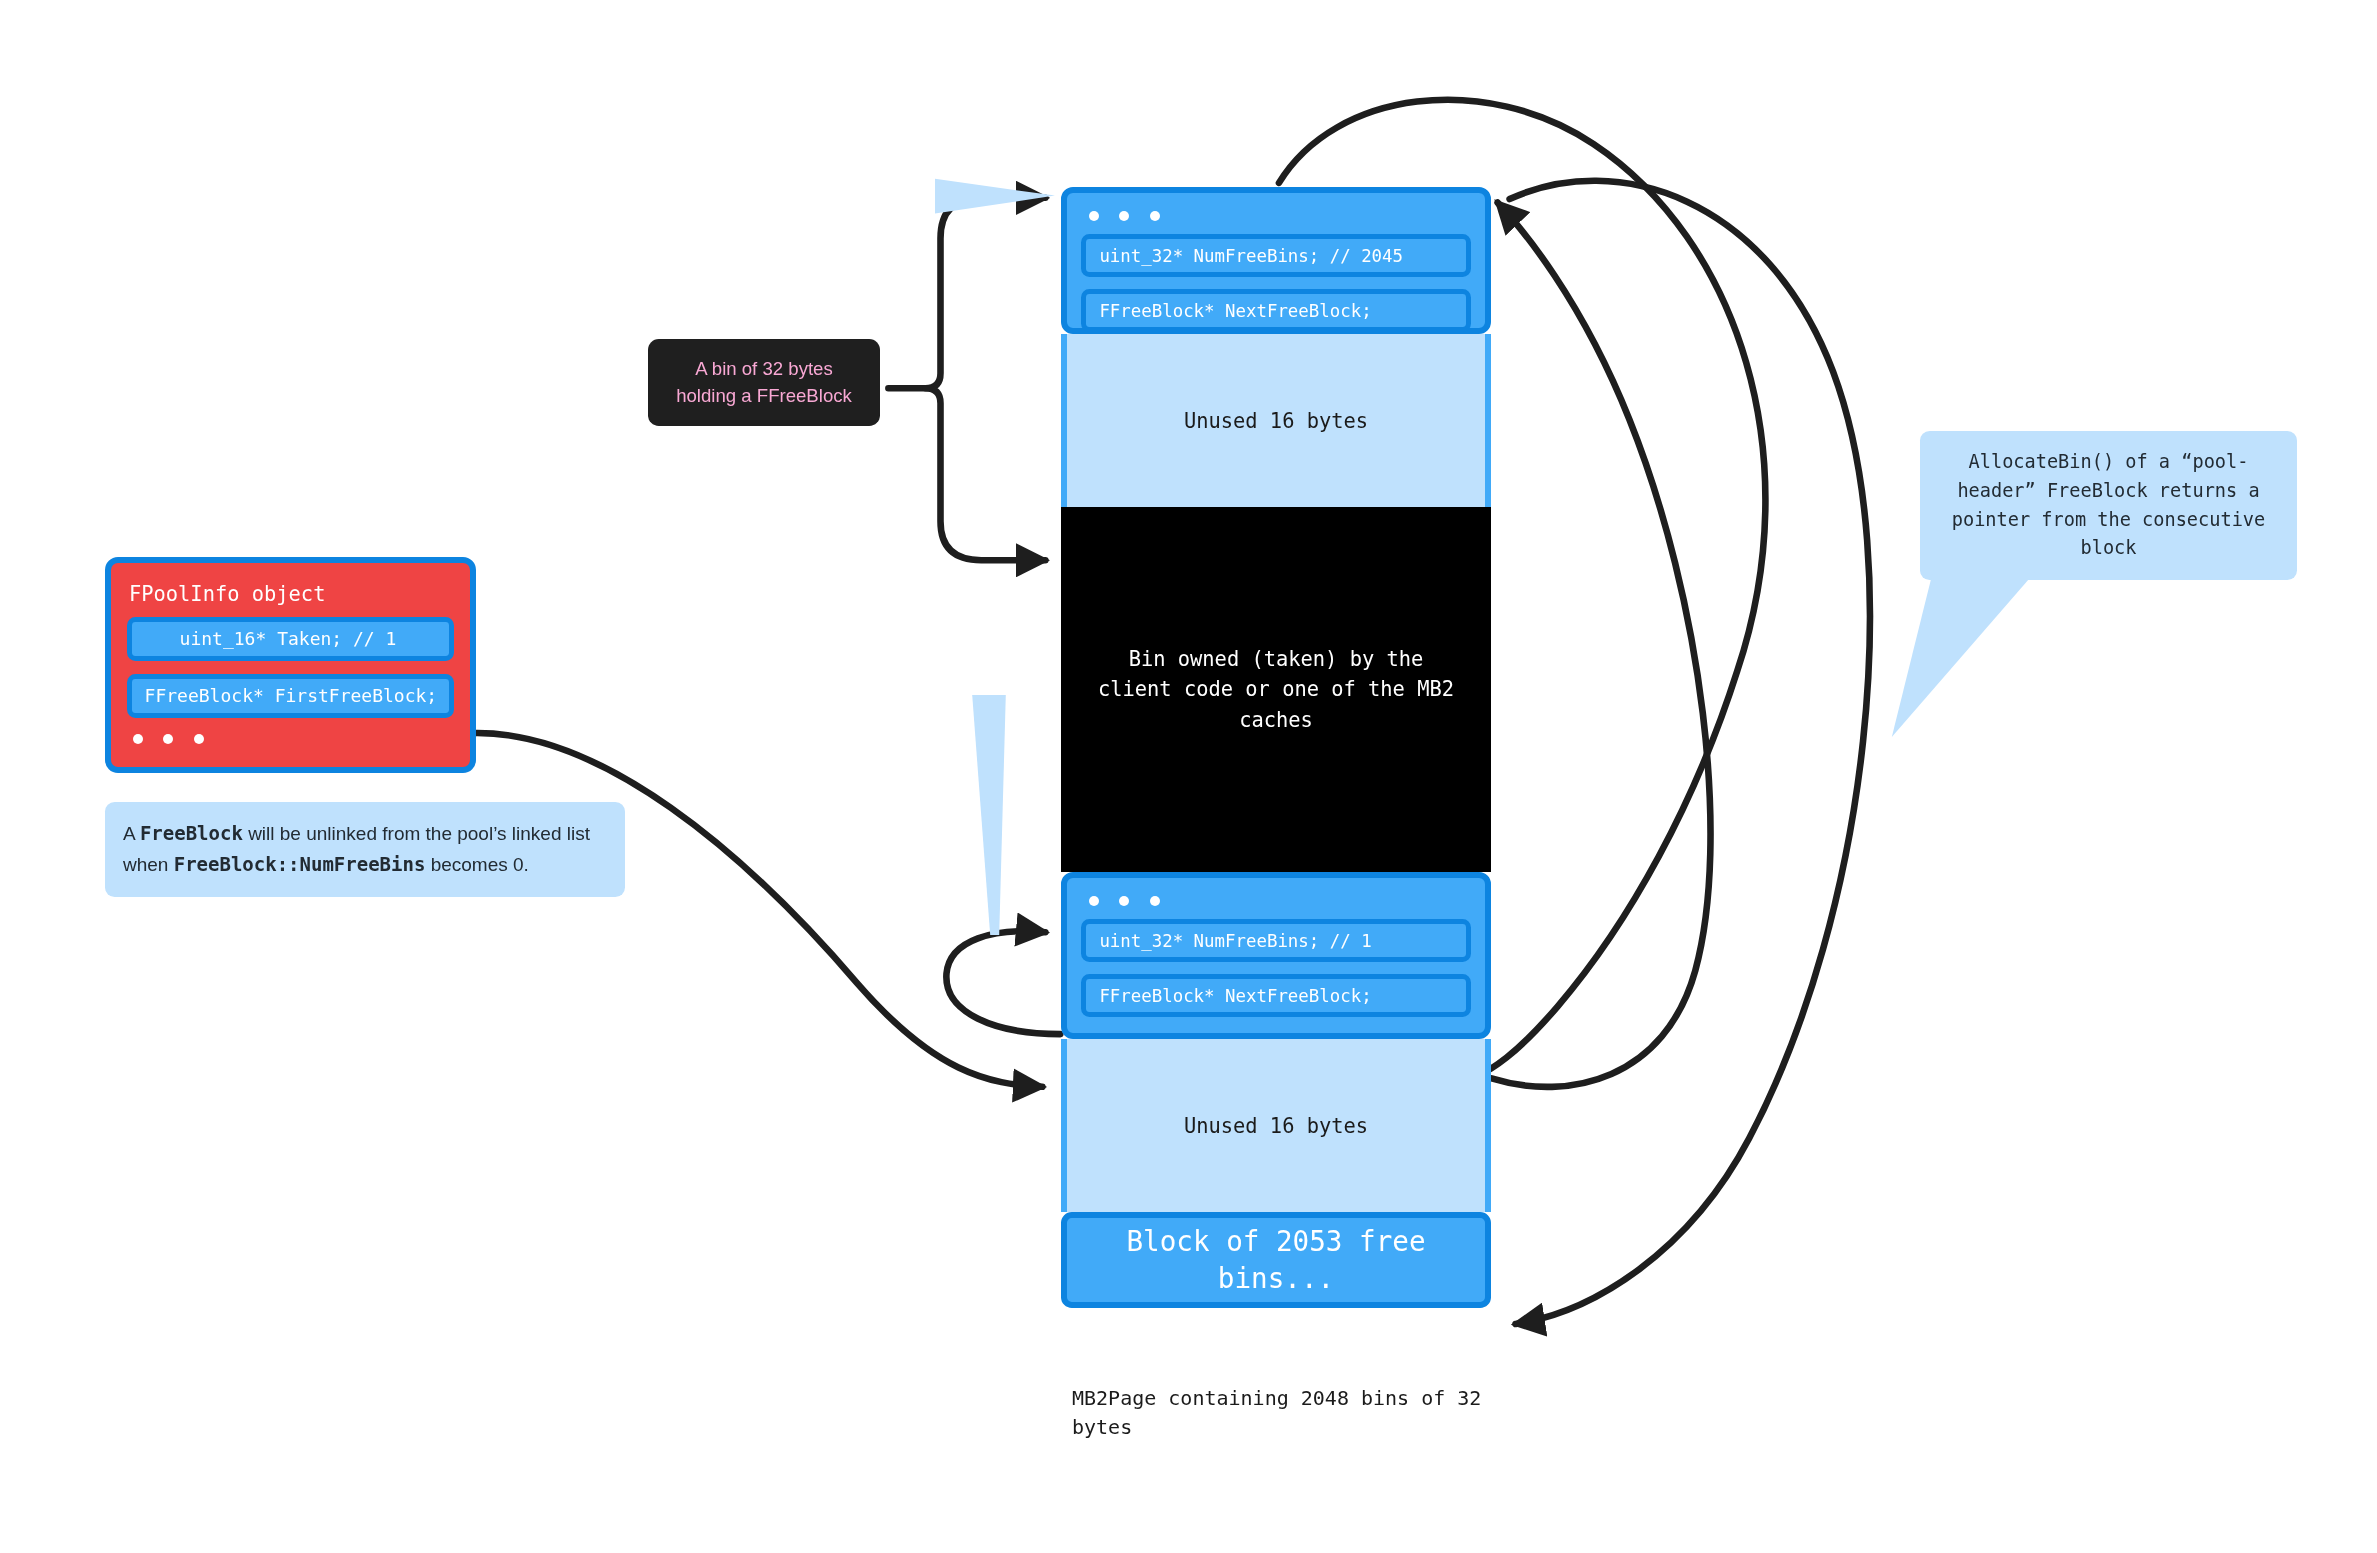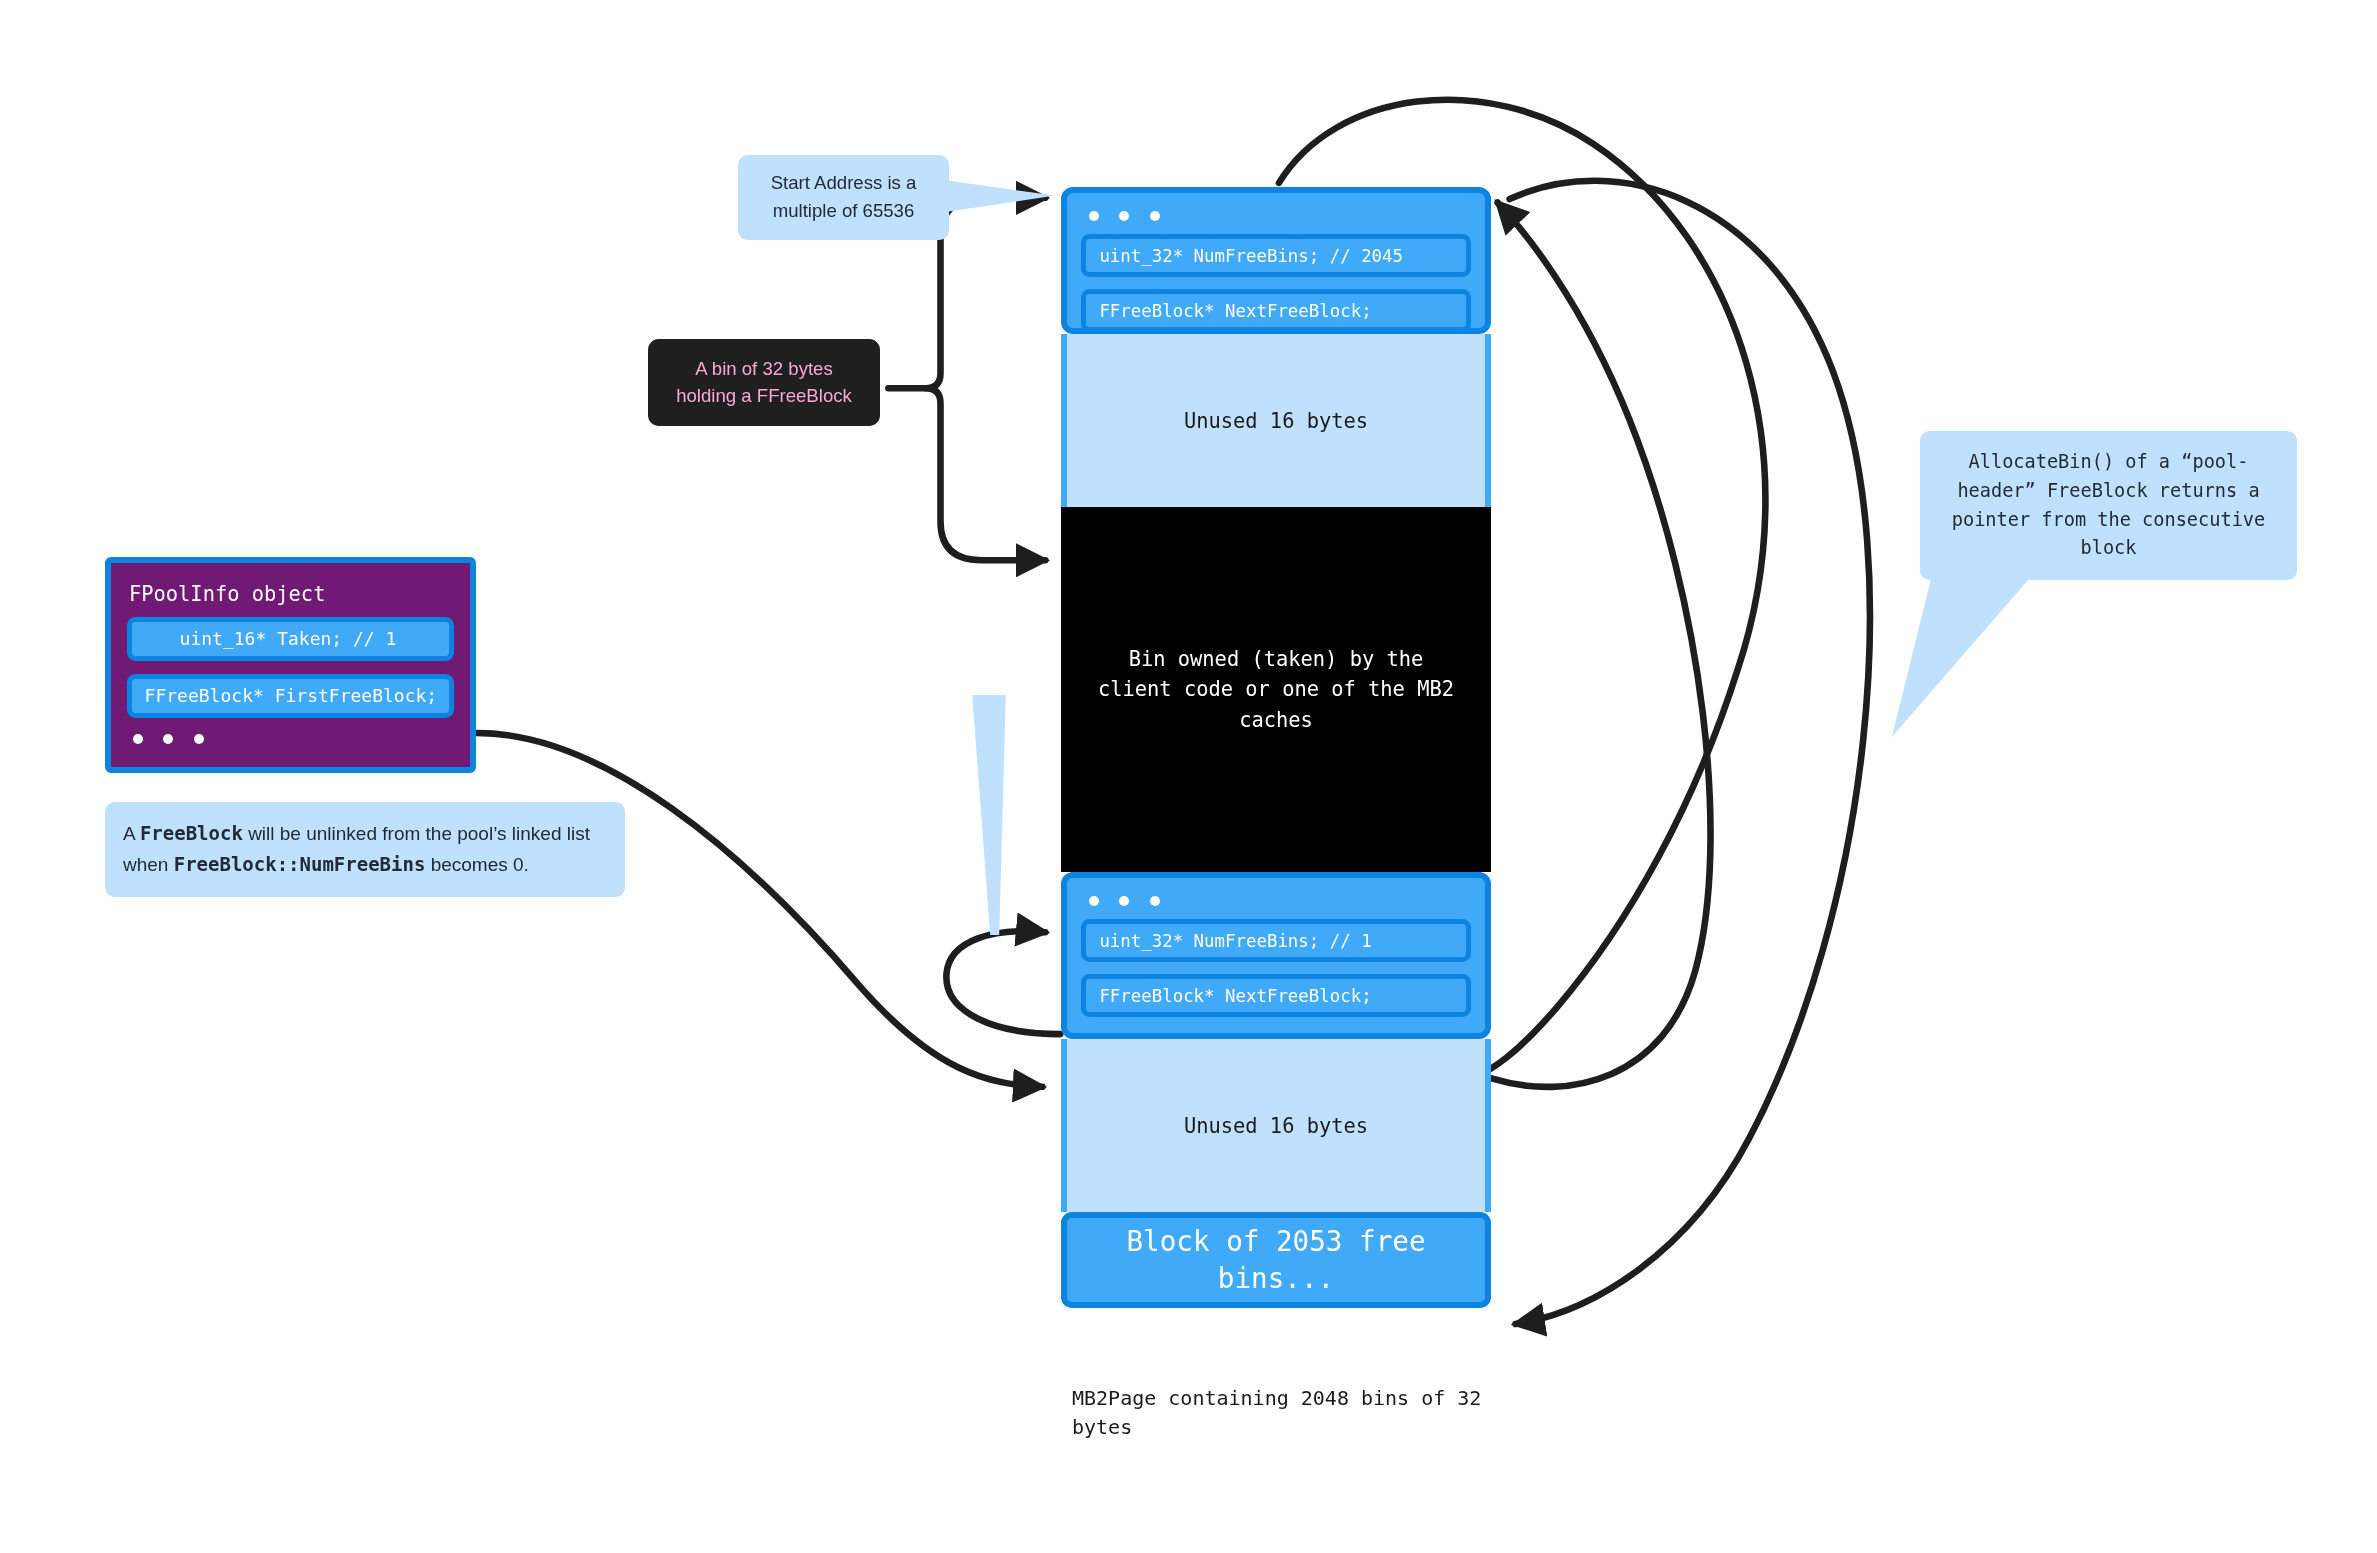--- a/index.html
+++ b/index.html
@@ -2,22 +2,22 @@
 <html style="font-size:9.6px"><head>
 <meta charset="utf-8">
 <style>
   html,body{margin:0;padding:0;background:#ffffff;}
   body{width:2377px;height:1553px;position:relative;overflow:hidden;
        font-family:"Liberation Sans",sans-serif;}
   .stage{position:absolute;left:0;top:0;width:2377px;height:1553px;}
   svg.arrows{position:absolute;left:0;top:0;width:2377px;height:1553px;overflow:visible;}
 
   
-  .blue-card{position:absolute;background:#701a75;border:6px solid #0D84E0;
-             border-radius:6px;box-sizing:border-box;}
+  .blue-card{position:absolute;background:#ef4444;border:6px solid #0D84E0;
+             border-radius:13px;box-sizing:border-box;}
   .slot{background:#41AAF8;border:5.4px solid #0D84E0;border-radius:8.4px;
         box-sizing:border-box;color:#ffffff;
         font-family:"DejaVu Sans Mono","Liberation Mono",monospace;
         display:flex;align-items:center;padding-left:13px;}
   .dots{display:flex;gap:20.4px;align-items:center;}
   .dots i{display:block;width:10.2px;height:10.2px;border-radius:50%;background:#ffffff;}
 
   .mono{font-family:"DejaVu Sans Mono","Liberation Mono",monospace;}
   .sans{font-family:"Liberation Sans",sans-serif;}
 
@@ -73,23 +73,20 @@
 
       <path d="M2520,332 C2700,250 2950,330 3060,620 C3180,940 3120,1520 2920,1900
                C2820,2090 2660,2190 2530,2210" marker-end="url(#ah)"></path>
 
       <path d="M776,1224 C1000,1210 1250,1430 1430,1640 C1560,1790 1650,1810 1740,1814" marker-end="url(#ah)"></path>
 
       <path d="M1770,1726 C1660,1726 1575,1690 1580,1625 C1585,1568 1660,1548 1745,1556" marker-end="url(#ah)"></path>
     </g>
   </svg>
 
-  <div class="callout sans" style="left:738px;top:155px;width:211px;padding:14.4px 15.6px;font-size:18.6px;line-height:1.5;text-align:center;">
-    <span class="txt">Start Address is a multiple of 65536</span>
-  </div>
   <svg style="position:absolute;left:935px;top:174px;width:132px;height:54px;overflow:visible;" viewBox="0 0 220 90" width="132" height="54">
     <path d="M0,8 L200,36 L0,66 Z" fill="#BFE1FD"></path>
   </svg>
 
   <div class="callout dark sans" style="left:648px;top:339px;width:232px;padding:15.6px 17px;font-size:18.6px;line-height:1.5;text-align:center;border-radius:10.8px;">
     <span class="txt">A bin of 32 bytes holding a FFreeBlock</span>
   </div>
 
   <svg style="position:absolute;left:935px;top:695px;width:132px;height:252px;overflow:visible;" viewBox="0 0 220 420" width="132" height="252">
     <path d="M62,0 L118,0 L107,400 L92,400 Z" fill="#BFE1FD"></path>

